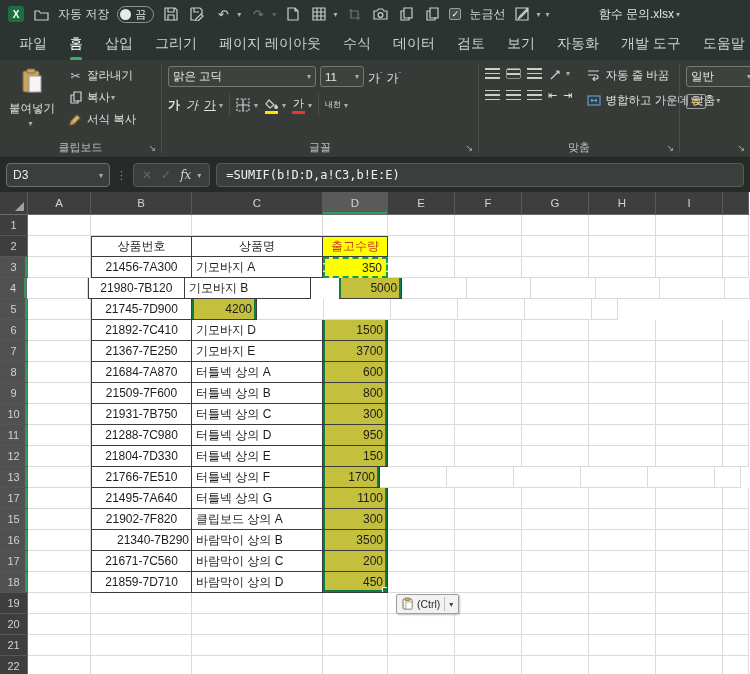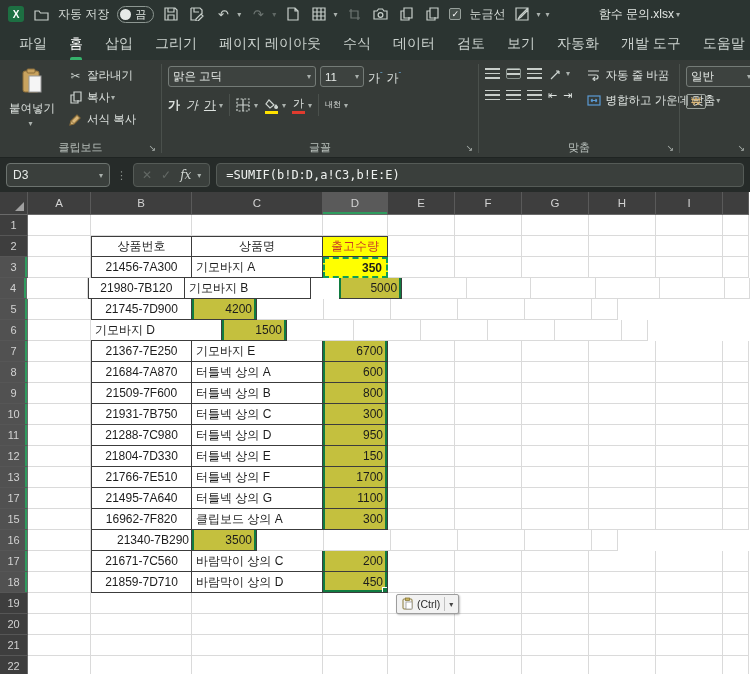--- a/index.html
+++ b/index.html
@@ -93,21 +93,21 @@
   .tc { border-right:1px solid #3c3c3c; border-bottom:1px solid #3c3c3c; }
   .tcL { border-left:1px solid #3c3c3c; }
   .tcT { border-top:1px solid #3c3c3c; }
   .thc { justify-content:center; }
   .tnum { justify-content:center; }
   .tname { padding-left:4px; }
   .dhead { background:#ffff00; color:#c93728; justify-content:center; }
   .dsel { background:#c4c03e; justify-content:flex-end; padding-right:4px;
     box-shadow:inset 2px 0 0 #107c41, inset -2px 0 0 #107c41; }
   .dsel.dlast { box-shadow:inset 2px 0 0 #107c41, inset -2px 0 0 #107c41, inset 0 -2px 0 #107c41; position:relative; }
-  .dsel.dactive { background:#ffff00; border:2px dashed #0f9e54; box-shadow:none;font-weight:bold; }
+  .dsel.dactive { background:#ffff00; border:2px dashed #0f9e54; box-shadow:none; }
   .handle { position:absolute; right:-1px; bottom:-1px; width:6px; height:6px;
     background:#107c41; border:1px solid #ffffff; }
   .pastefloat { position:absolute; left:396px; top:402px; height:20px; background:#f2f2f2;
     border:1px solid #9d9d9d; border-radius:2px; display:flex; align-items:center; gap:4px;
     padding:0 5px; font-size:10.5px; color:#2b2b2b; box-shadow:1px 1px 2px rgba(0,0,0,.25); }
   .pastefloat .pchev { font-size:8px; color:#444; border-left:1px solid #c0c0c0; padding-left:4px; height:14px; display:flex; align-items:center; }
 </style>
 </head>
 <body>
 
@@ -488,35 +488,36 @@
           <div class="cell" style="width: 67px;"></div>
           <div class="cell" style="width: 67px;"></div>
           <div class="cell" style="width: 67px;"></div>
           <div class="cell" style="width: 67px;"></div>
           <div class="cell" style="width: 67px;"></div>
           <div class="cell" style="width: 26px;"></div>
         </div>
         <div class="grow">
           <div class="rh sel">6</div>
           <div class="cell" style="width: 63px;"></div>
+          <div class="cell tc tcL tnum" style="width: 101px;">21892-7C410</div>
           <div class="cell tc tname" style="width: 131px;">기모바지 D</div>
           <div class="cell tc dsel" style="width: 65px;">1500</div>
           <div class="cell" style="width: 67px;"></div>
           <div class="cell" style="width: 67px;"></div>
           <div class="cell" style="width: 67px;"></div>
           <div class="cell" style="width: 67px;"></div>
           <div class="cell" style="width: 67px;"></div>
           <div class="cell" style="width: 26px;"></div>
         </div>
         <div class="grow">
           <div class="rh sel">7</div>
           <div class="cell" style="width: 63px;"></div>
           <div class="cell tc tcL tnum" style="width: 101px; text-align: center;">21367-7E250</div>
           <div class="cell tc tname" style="width: 131px;">기모바지 E</div>
-          <div class="cell tc dsel" style="width: 65px;">6700</div>
+          <div class="cell tc dsel" style="width: 65px;">3700</div>
           <div class="cell" style="width: 67px;"></div>
           <div class="cell" style="width: 67px;"></div>
           <div class="cell" style="width: 67px;"></div>
           <div class="cell" style="width: 67px;"></div>
           <div class="cell" style="width: 67px;"></div>
           <div class="cell" style="width: 26px;"></div>
         </div>
         <div class="grow">
           <div class="rh sel">8</div>
           <div class="cell" style="width: 63px;"></div>
@@ -580,21 +581,21 @@
           <div class="cell" style="width: 67px;"></div>
           <div class="cell" style="width: 67px;"></div>
           <div class="cell" style="width: 67px;"></div>
           <div class="cell" style="width: 26px;"></div>
         </div>
         <div class="grow">
           <div class="rh sel">13</div>
           <div class="cell" style="width: 63px;"></div>
           <div class="cell tc tcL tnum" style="width: 101px;">21766-7E510</div>
           <div class="cell tc tname" style="width: 131px;">터틀넥 상의 F</div>
-          <div class="cell tc dsel" style="width: 65px;">1700</div>
+          <div class="cell tc dsel" style="width: 57px;">1700</div>
           <div class="cell" style="width: 67px;"></div>
           <div class="cell" style="width: 67px;"></div>
           <div class="cell" style="width: 67px;"></div>
           <div class="cell" style="width: 67px;"></div>
           <div class="cell" style="width: 67px;"></div>
           <div class="cell" style="width: 26px;"></div>
         </div>
         <div class="grow">
           <div class="rh sel">17</div>
           <div class="cell" style="width: 63px;"></div>
@@ -604,34 +605,35 @@
           <div class="cell" style="width: 67px;"></div>
           <div class="cell" style="width: 67px;"></div>
           <div class="cell" style="width: 67px;"></div>
           <div class="cell" style="width: 67px;"></div>
           <div class="cell" style="width: 67px;"></div>
           <div class="cell" style="width: 26px;"></div>
         </div>
         <div class="grow">
           <div class="rh sel">15</div>
           <div class="cell" style="width: 63px;"></div>
-          <div class="cell tc tcL tnum" style="width: 101px;">16962-7F820</div>
+          <div class="cell tc tcL tnum" style="width: 101px;">21902-7F820</div>
           <div class="cell tc tname" style="width: 131px;">클립보드 상의 A</div>
           <div class="cell tc dsel" style="width: 65px;">300</div>
           <div class="cell" style="width: 67px;"></div>
           <div class="cell" style="width: 67px;"></div>
           <div class="cell" style="width: 67px;"></div>
           <div class="cell" style="width: 67px;"></div>
           <div class="cell" style="width: 67px;"></div>
           <div class="cell" style="width: 26px;"></div>
         </div>
         <div class="grow">
           <div class="rh sel">16</div>
           <div class="cell" style="width: 63px;"></div>
           <div class="cell tc tcL tnum" style="width: 101px; padding-left: 23px;">21340-7B290</div>
+          <div class="cell tc tname" style="width: 131px;">바람막이 상의 B</div>
           <div class="cell tc dsel" style="width: 65px;">3500</div>
           <div class="cell" style="width: 67px;"></div>
           <div class="cell" style="width: 67px;"></div>
           <div class="cell" style="width: 67px;"></div>
           <div class="cell" style="width: 67px;"></div>
           <div class="cell" style="width: 67px;"></div>
           <div class="cell" style="width: 26px;"></div>
         </div>
         <div class="grow">
           <div class="rh sel">17</div>

